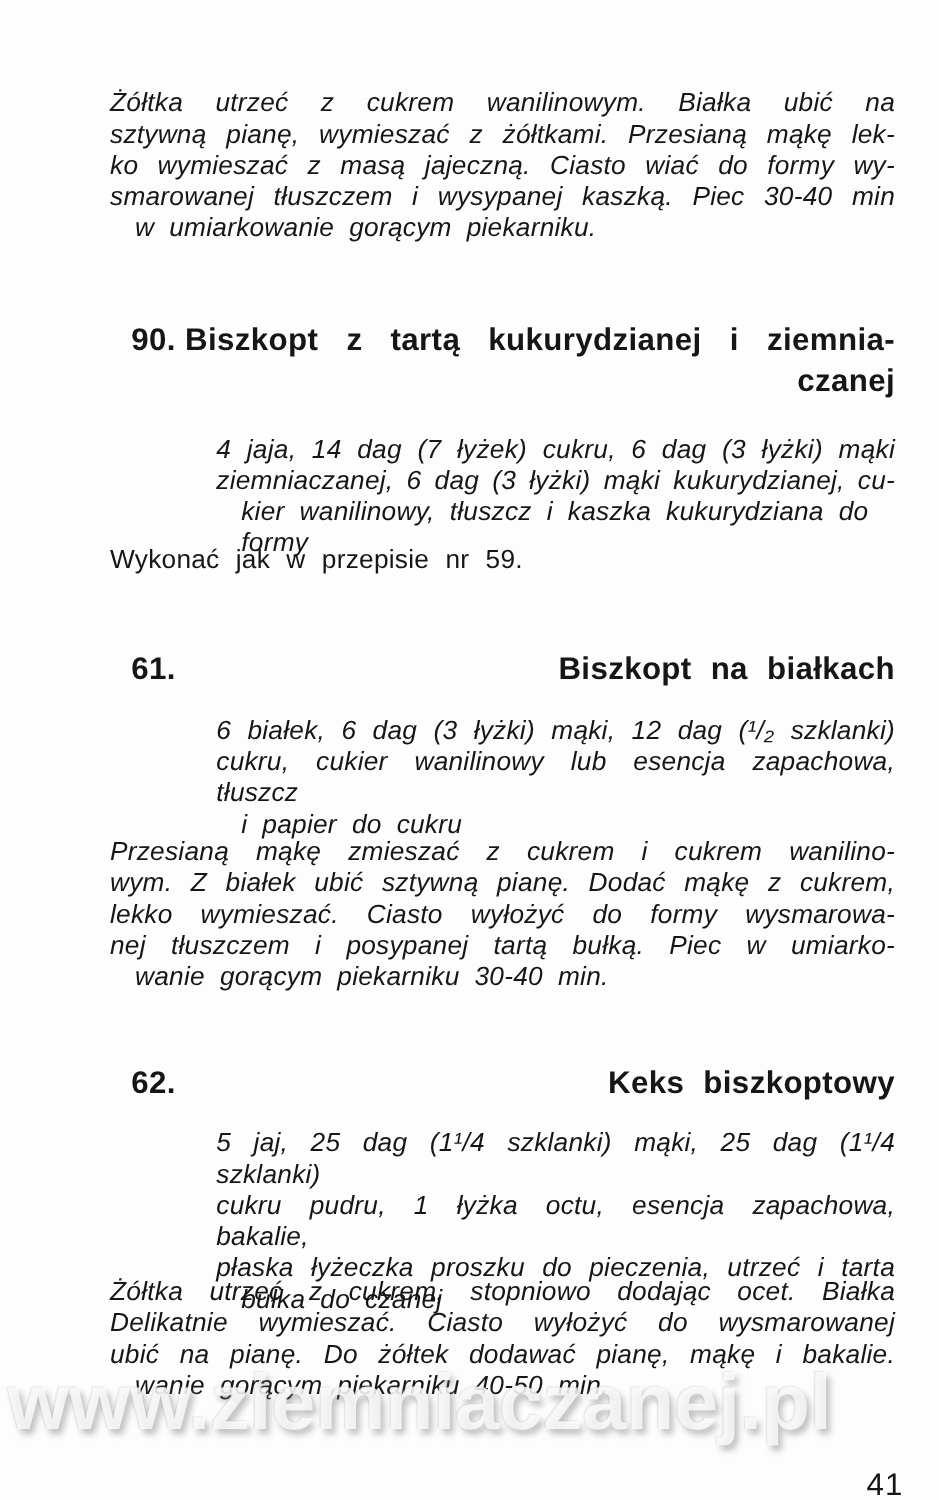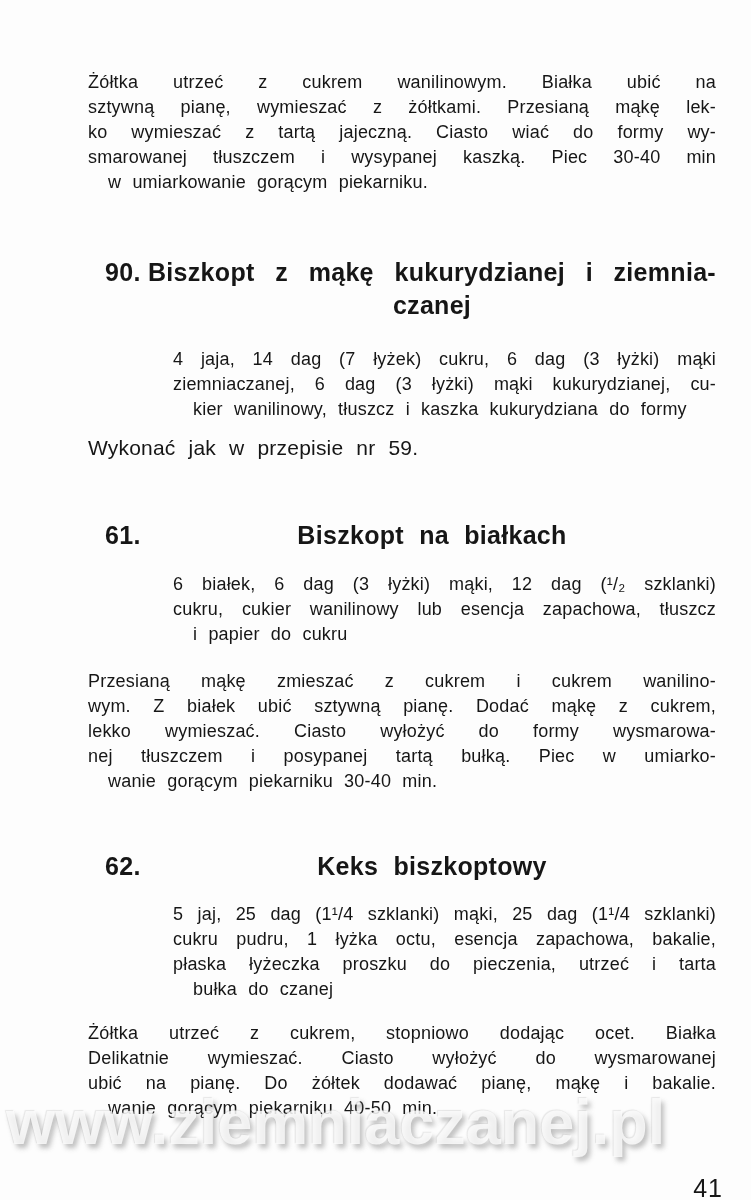--- a/index.html
+++ b/index.html
@@ -11,24 +11,25 @@
     background: #fdfdfd;
     color: #161616;
     font-family: "Liberation Sans", "DejaVu Sans", sans-serif;
     overflow: hidden;
   }
   .page { position: absolute; inset: 0; }
 
   
   .par {
     position: absolute;
-    font-size: 18px;
+    font-size: 21px;
     line-height: 25px;
     letter-spacing: 0.2px;
     word-spacing: 4px;
+    font-style: italic;
   }
   .par .jline {
     text-align: justify;
     text-align-last: justify;
   }
   .par .lastline {
     text-align: left;
     word-spacing: 6px;
     margin-left: 20px;
   }
@@ -60,21 +61,21 @@
   .heading .hnum {
     position: absolute;
     left: 0;
     top: 0;
     word-spacing: 0;
   }
   .heading .jline {
     text-align: justify;
     text-align-last: justify;
   }
-  .heading .hline { text-align: center; }
+  .heading .hline { text-align: right; }
 
   
   .watermark {
     position: absolute;
     left: 6px;
     top: 1086px;
     font-size: 63px;
     font-weight: 700;
     letter-spacing: 0px;
     white-space: nowrap;
@@ -95,28 +96,28 @@
   }
 </style>
 </head>
 <body>
 
 <div class="page">
 
   <div class="par body-par" style="top: 70px;">
     <div class="jline">Żółtka utrzeć z cukrem wanilinowym. Białka ubić na</div>
     <div class="jline">sztywną pianę, wymieszać z żółtkami. Przesianą mąkę lek-</div>
-    <div class="jline">ko wymieszać z tartą jajeczną. Ciasto wiać do formy wy-</div>
+    <div class="jline">ko wymieszać z masą jajeczną. Ciasto wiać do formy wy-</div>
     <div class="jline">smarowanej tłuszczem i wysypanej kaszką. Piec 30-40 min</div>
     <div class="lastline">w umiarkowanie gorącym piekarniku.</div>
   </div>
 
   <div class="heading" style="top: 256px;">
     <span class="hnum">90.</span>
-    <div class="jline">Biszkopt z mąkę kukurydzianej i ziemnia-</div>
+    <div class="jline">Biszkopt z tartą kukurydzianej i ziemnia-</div>
     <div class="hline">czanej</div>
   </div>
 
   <div class="par ingredients" style="top: 347px;">
     <div class="jline">4 jaja, 14 dag (7 łyżek) cukru, 6 dag (3 łyżki) mąki</div>
     <div class="jline">ziemniaczanej, 6 dag (3 łyżki) mąki kukurydzianej, cu-</div>
     <div class="lastline">kier wanilinowy, tłuszcz i kaszka kukurydziana do formy</div>
   </div>
 
   <div class="note-line" style="top: 435px;">Wykonać jak w przepisie nr 59.</div>

